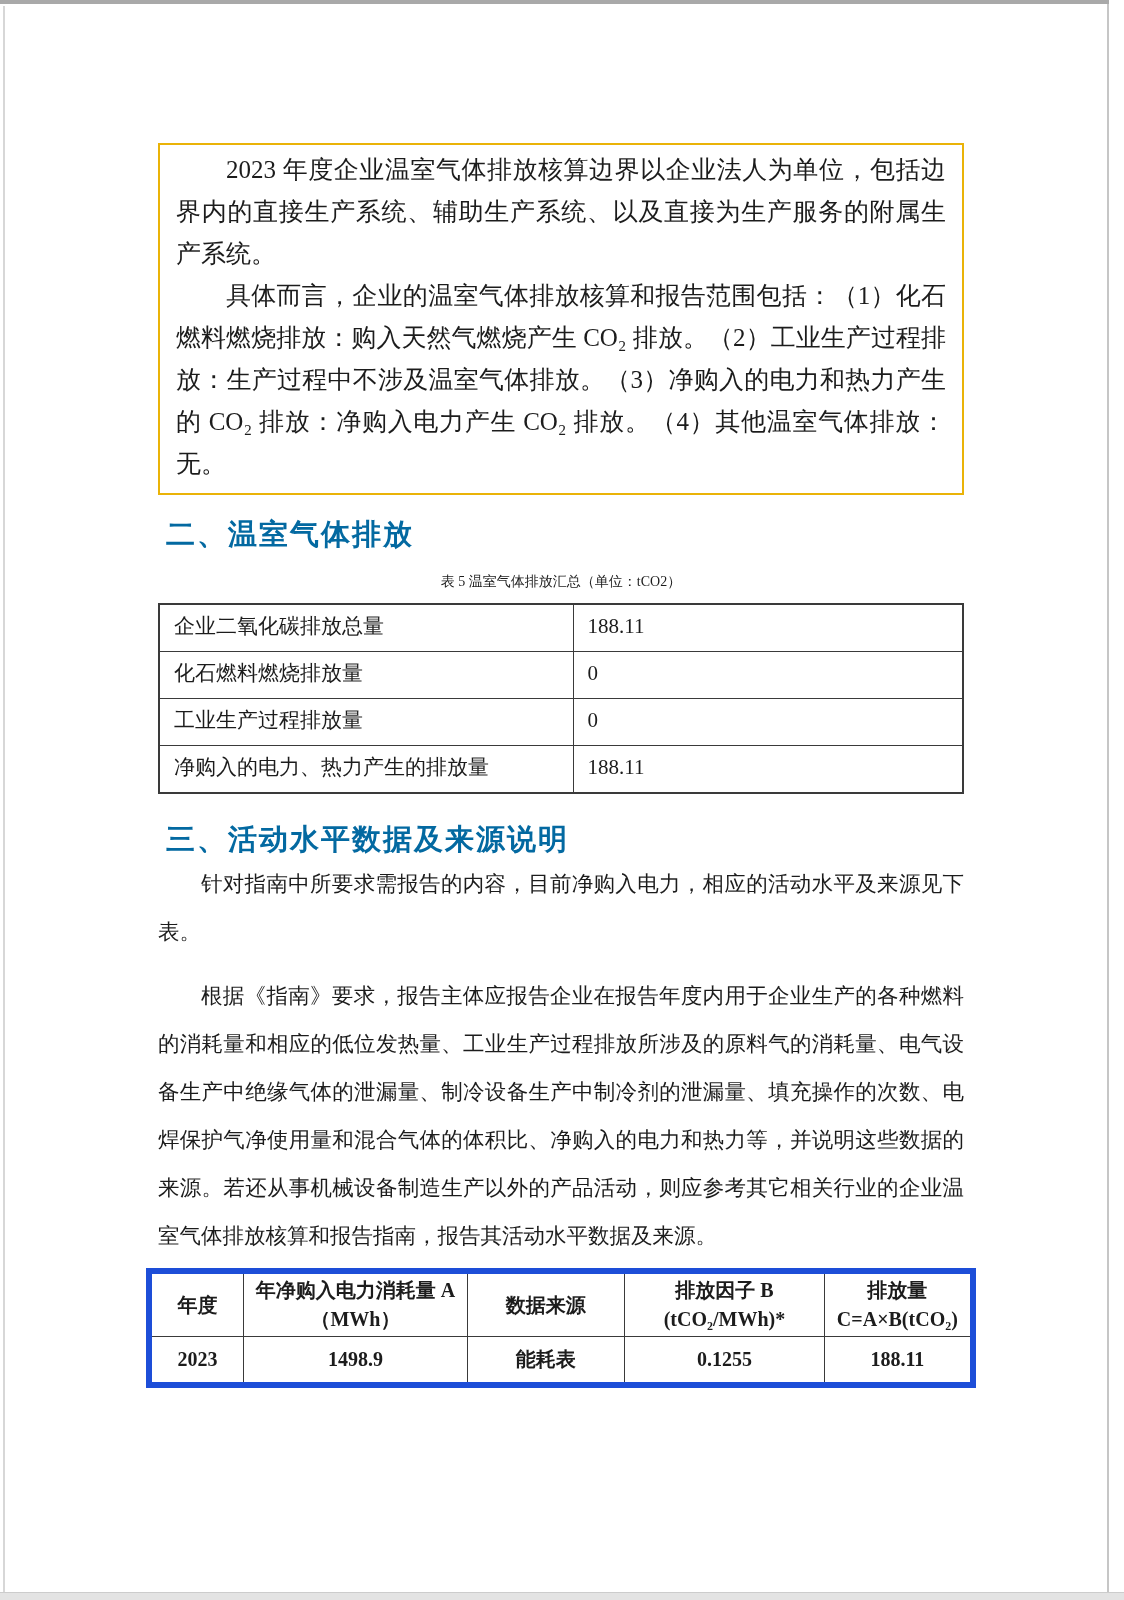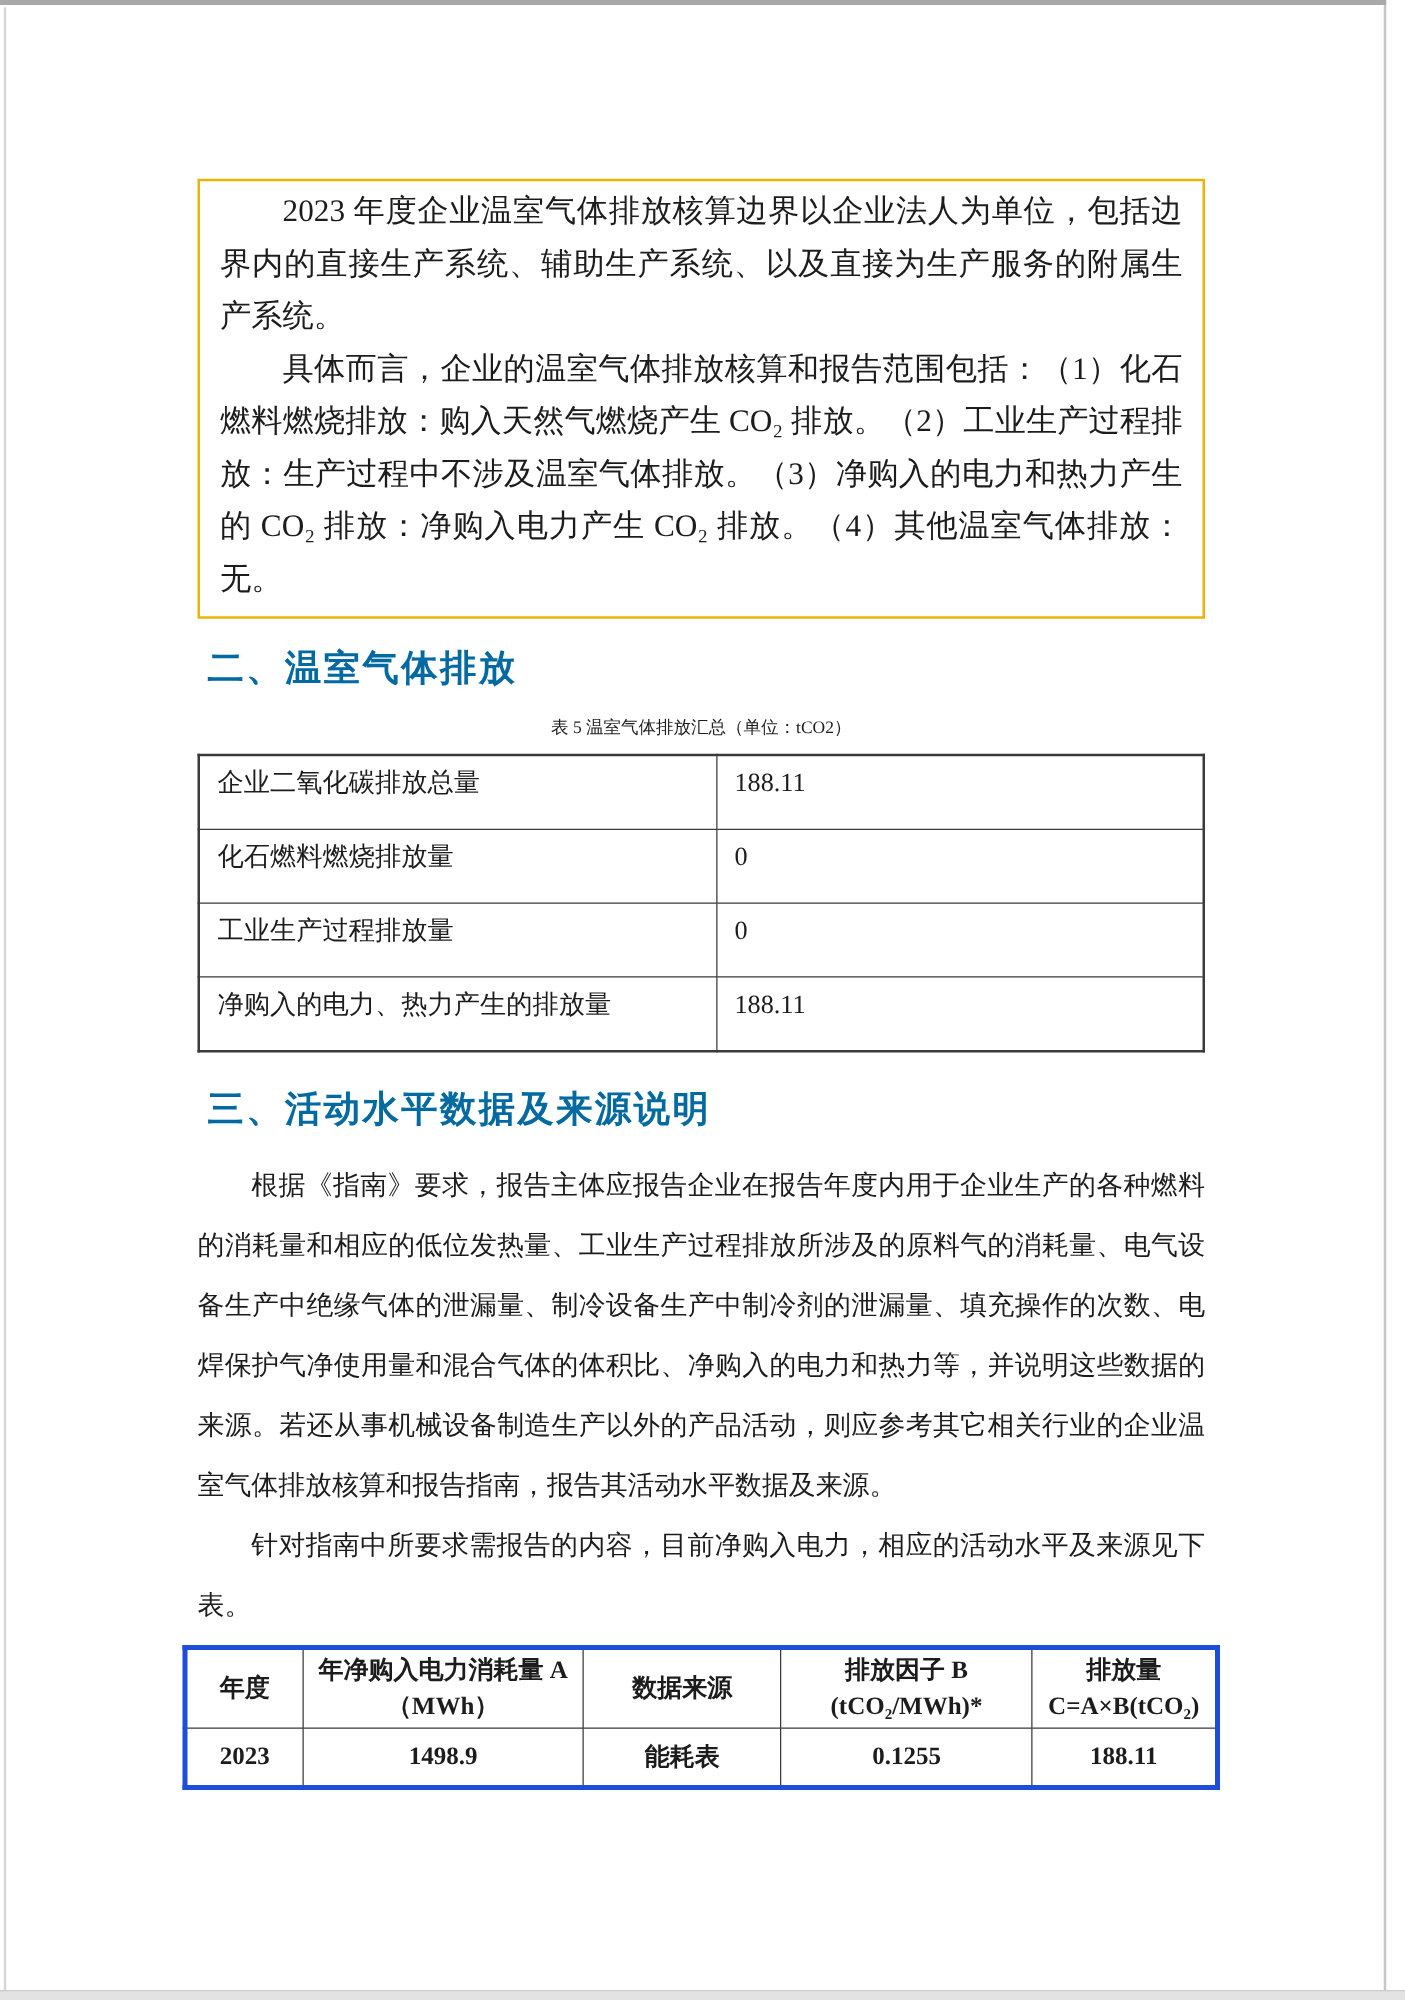--- a/index.html
+++ b/index.html
@@ -47,40 +47,40 @@
   table { border-collapse: collapse; }
   .tbl5 {
     width: 100%;
     margin-top: 12px;
     font-size: 21px;
     border: 2px solid #3a3a3a;
   }
   .tbl5 td {
     border: 1.5px solid #3a3a3a;
     height: 42px;
-    padding: 0 0 16px 14px;
+    padding: 0 0 4px 14px;
     vertical-align: middle;
   }
   .tbl5 .c-label { width: 51.5%; }
   .tbl5 .c-value { width: 48.5%; }
 
   .body-par {
     font-size: 21.5px;
     line-height: 48px;
     text-align: justify;
     text-indent: 2em;
     margin: 0;
   }
   .par-first { margin-top: 16px; }
 
   .tbl6 {
     width: 830px;
     margin: 8px 0 0 -12px;
     font-size: 20px;
-    border: 4px solid #1d4ed8;
+    border: 6px solid #1d4ed8;
     table-layout: fixed;
   }
   .tbl6 th, .tbl6 td {
     border: 1.5px solid #3a3a3a;
     text-align: center;
     vertical-align: middle;
     padding: 0 2px;
     white-space: pre-line;
     font-weight: bold;
   }
@@ -135,22 +135,22 @@
       </tr>
       <tr>
         <td class="c-label">净购入的电力、热力产生的排放量</td>
         <td class="c-value">188.11</td>
       </tr>
     </tbody>
   </table>
 
   <div class="sec-heading" style="margin-top:26px;">三、活动水平数据及来源说明</div>
 
+  <p class="body-par">针对指南中所要求需报告的内容，目前净购入电力，相应的活动水平及来源见下表。</p>
   <p class="body-par par-first">根据《指南》要求，报告主体应报告企业在报告年度内用于企业生产的各种燃料的消耗量和相应的低位发热量、工业生产过程排放所涉及的原料气的消耗量、电气设备生产中绝缘气体的泄漏量、制冷设备生产中制冷剂的泄漏量、填充操作的次数、电焊保护气净使用量和混合气体的体积比、净购入的电力和热力等，并说明这些数据的来源。若还从事机械设备制造生产以外的产品活动，则应参考其它相关行业的企业温室气体排放核算和报告指南，报告其活动水平数据及来源。</p>
-  <p class="body-par">针对指南中所要求需报告的内容，目前净购入电力，相应的活动水平及来源见下表。</p>
 
 
   <table class="tbl6">
     <thead>
       <tr>
         <th class="t6c1">年度</th>
         <th class="t6c2">年净购入电力消耗量 A
 （MWh）</th>
         <th class="t6c3">数据来源</th>
         <th class="t6c4">排放因子 B

